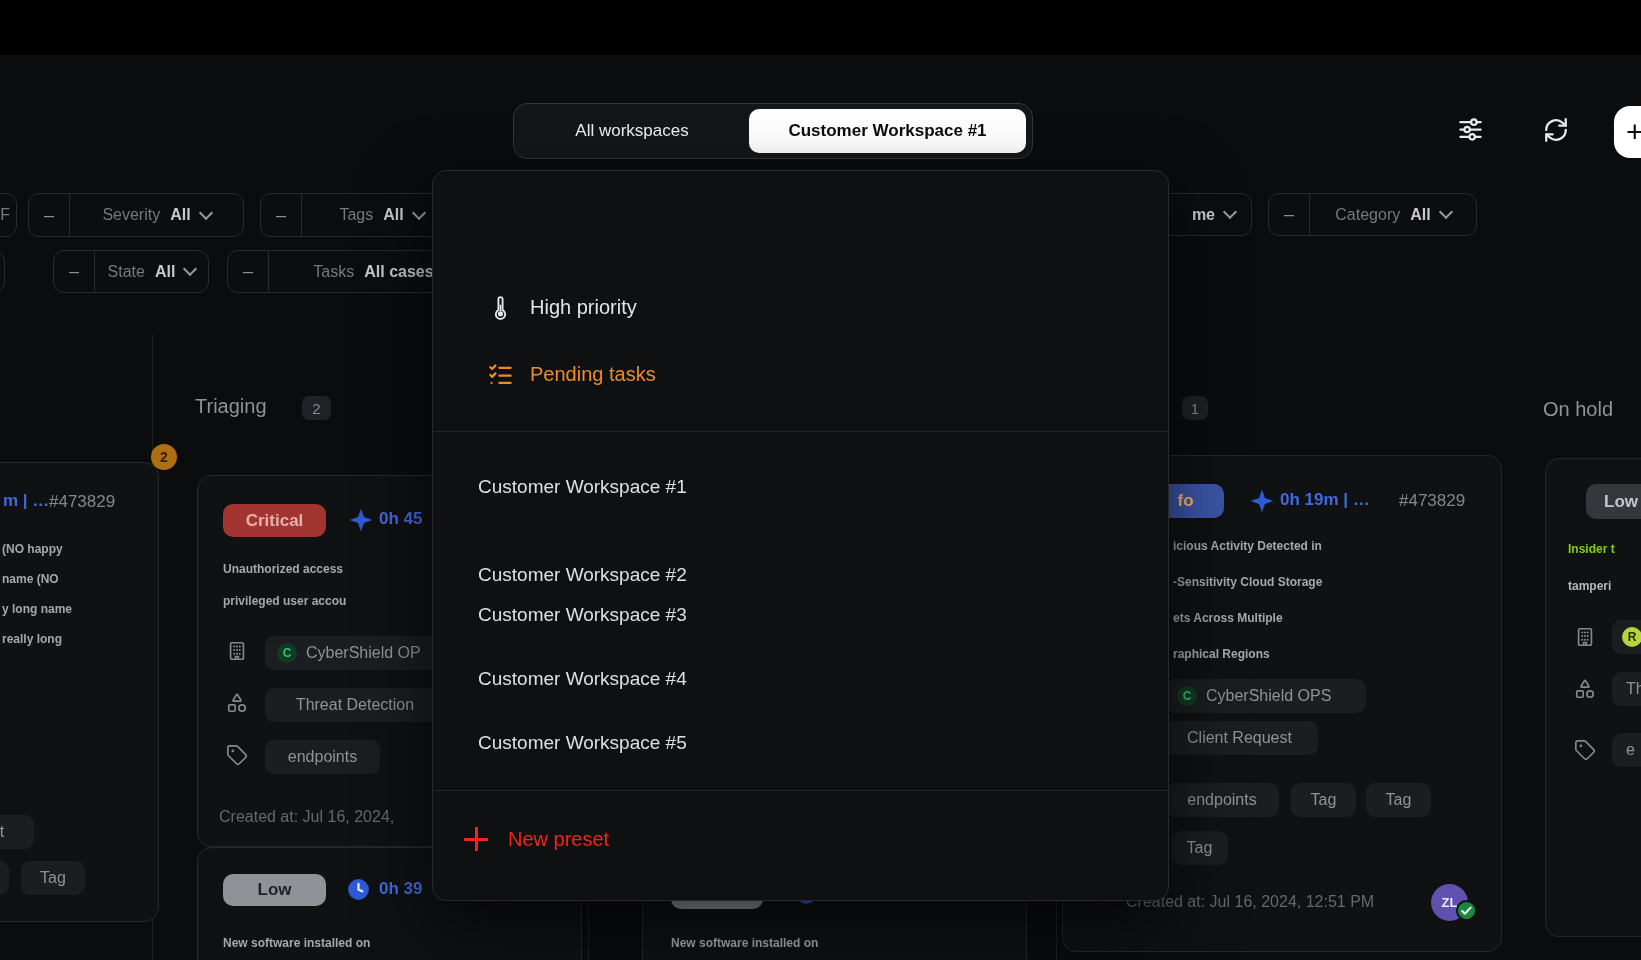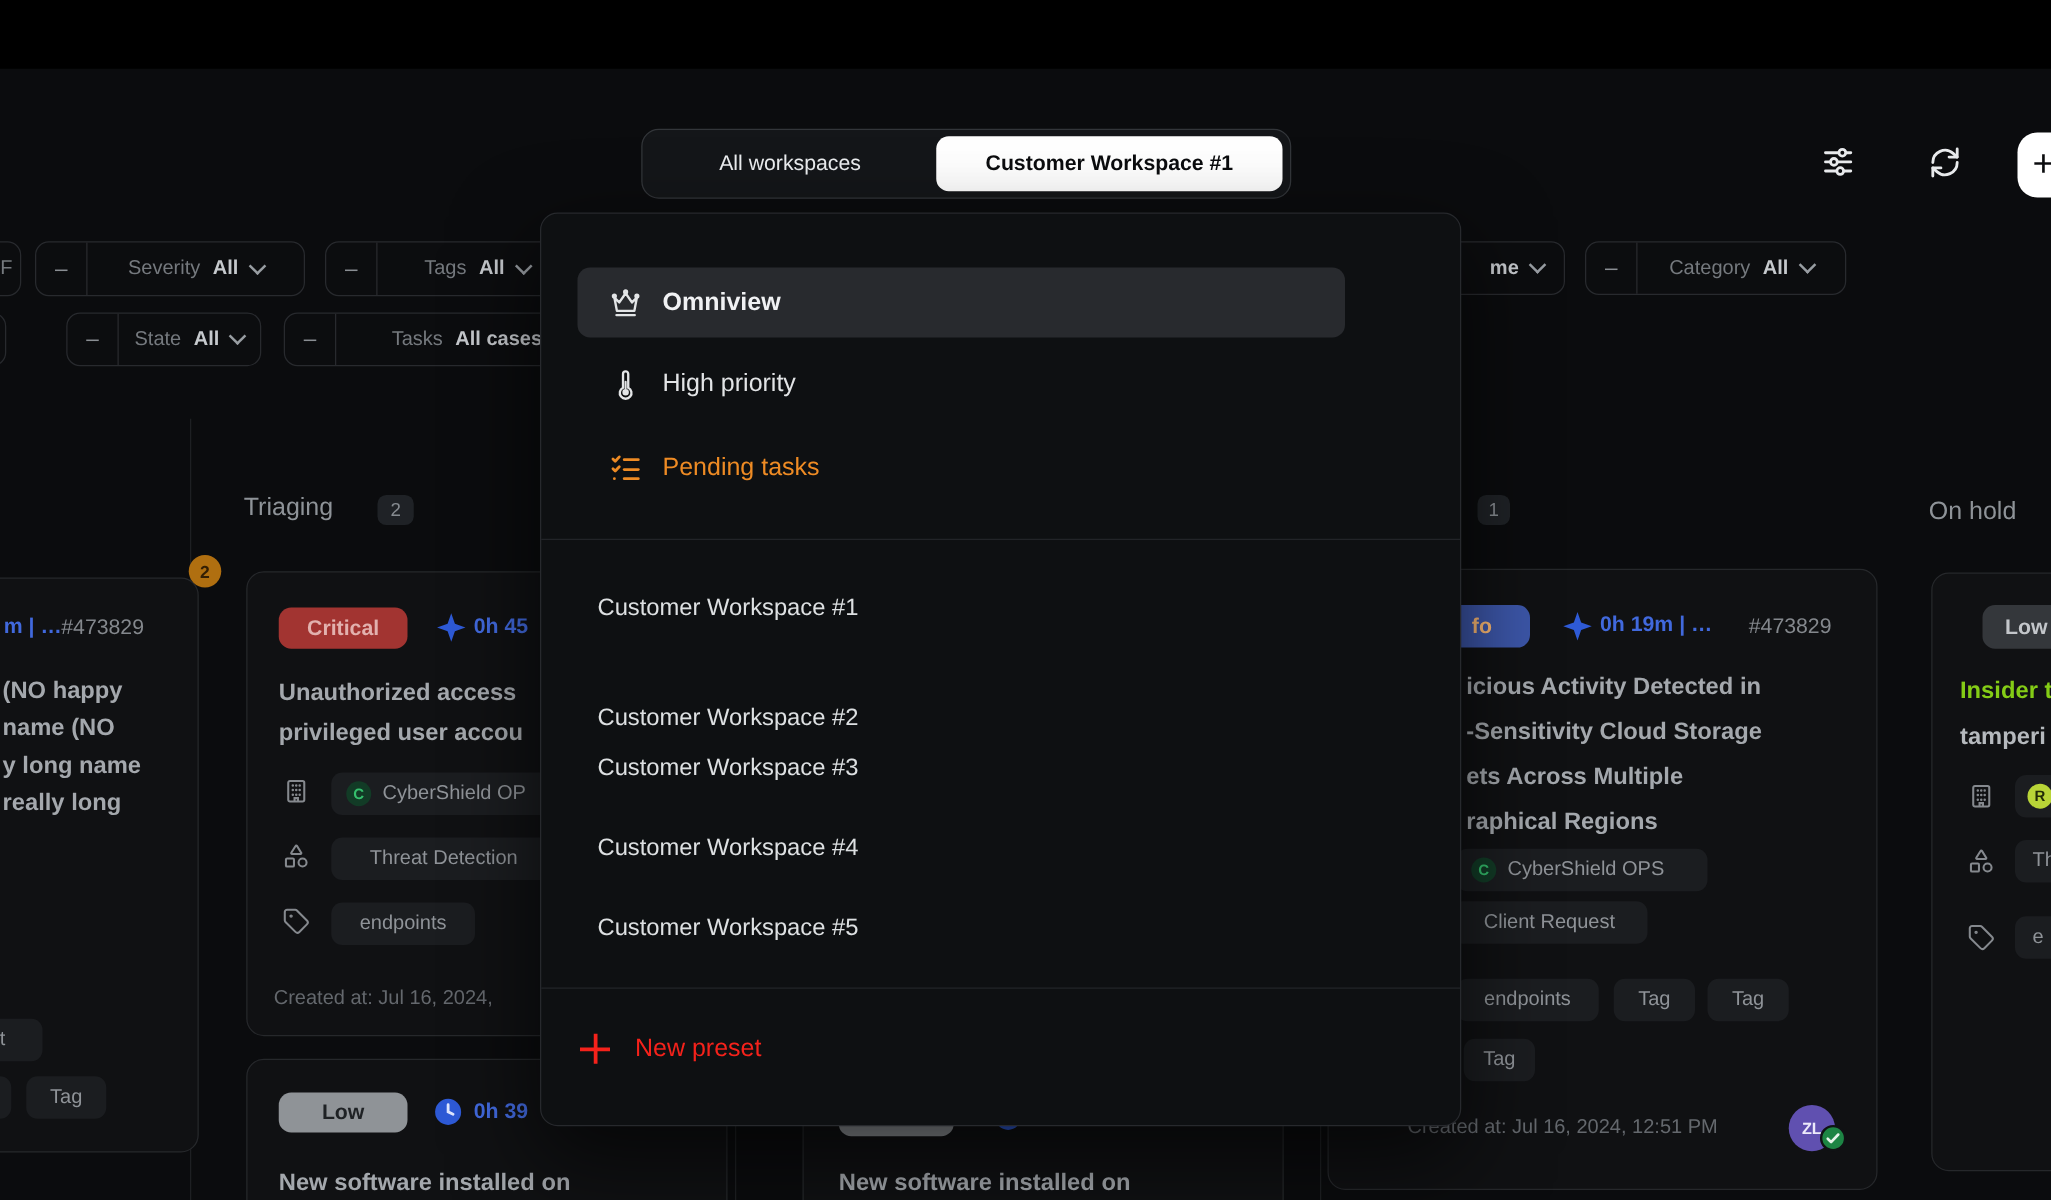--- a/index.html
+++ b/index.html
@@ -31,21 +31,21 @@
   .colhead{font-size:20px;font-weight:500;color:#8e9398;}
   .countbadge{background:#1f2226;border-radius:7px;color:#868b90;font-size:15px;display:flex;align-items:center;justify-content:center;}
   .card{position:absolute;background:#101113;border:1px solid #26282b;border-radius:14px;}
   .sev{position:absolute;border-radius:10px;display:flex;align-items:center;justify-content:center;font-size:17px;font-weight:600;}
   .sev.critical{background:#a23431;color:#e2b1ae;}
   .sev.low-light{background:#8f9397;color:#1f2225;}
   .sev.low-dark{background:#34373b;color:#c3c6ca;justify-content:flex-start;padding-left:18px;box-sizing:border-box;}
   .sev.info{background:#3c56a8;color:#fdba74;}
   .time{position:absolute;color:#4169dd;font-size:17px;font-weight:600;white-space:nowrap;}
   .caseid{position:absolute;color:#84888d;font-size:17px;white-space:nowrap;}
-  .cardtitle{position:absolute;color:#a4a8ad;font-size:19px;font-weight:600;white-space:nowrap;}
+  .cardtitle{position:absolute;color:#a4a8ad;font-size:12px;font-weight:600;white-space:nowrap;}
   .tagchip{position:absolute;height:34px;background:#1b1d20;border-radius:9px;color:#8f9398;font-size:16px;
            display:flex;align-items:center;justify-content:center;box-sizing:border-box;overflow:hidden;white-space:nowrap;}
   .created{position:absolute;color:#64686d;font-size:16px;white-space:nowrap;}
   .rowicon{position:absolute;color:#85898e;}
   .logodot{width:20px;height:20px;border-radius:50%;display:flex;align-items:center;justify-content:center;
            font-size:12px;font-weight:700;flex:0 0 auto;}
   
   .panel{left:432px;top:170px;width:737px;height:731px;background:#0e1012;border:1px solid #27292d;border-radius:14px;
          box-shadow:0 24px 70px rgba(0,0,0,0.65);z-index:50;box-sizing:border-box;}
   .preset-row{position:absolute;left:29px;width:614px;height:56px;display:flex;align-items:center;border-radius:10px;cursor:pointer;}
@@ -168,21 +168,21 @@
     <div class="tagchip" style="left:20px;top:352px;width:73px;">nt</div>
     <div class="tagchip" style="left:20px;top:398px;width:48px;"></div>
     <div class="tagchip" style="left:80px;top:398px;width:64px;">Tag</div>
   </div>
   <div class="abs" style="left:151px;top:444px;width:26px;height:26px;border-radius:50%;background:#b06f10;color:#331f04;
        font-size:14px;font-weight:700;display:flex;align-items:center;justify-content:center;">2</div>
 
   <div class="abs colhead" style="left:195px;top:395px;">Triaging</div>
   <div class="abs countbadge" style="left:302px;top:396px;width:29px;height:24px;">2</div>
 
-  <div class="card" style="left:197px;top:457px;width:383px;height:370px;">
+  <div class="card" style="left:197px;top:475px;width:383px;height:370px;">
     <div class="sev critical" style="left:25px;top:28px;width:103px;height:33px;">Critical</div>
     <span class="abs" style="left:150px;top:31px;">
       <svg width="26" height="26" viewBox="0 0 24 24">
           <path d="M12 1.5 L14.7 9.3 L22.5 12 L14.7 14.7 L12 22.5 L9.3 14.7 L1.5 12 L9.3 9.3 Z" fill="#2e5ad6"></path>
         </svg>
     </span>
     <div class="time" style="left:181px;top:33px;">0h 45</div>
     <div class="cardtitle" style="left:25px;top:86px;">Unauthorized access</div>
     <div class="cardtitle" style="left:25px;top:118px;">privileged user accou</div>
 
@@ -308,32 +308,20 @@
     <span class="rowicon" style="left:28px;top:280px;">
       <svg width="22" height="22" viewBox="0 0 24 24" fill="none" stroke="#85898e" stroke-width="1.8" stroke-linejoin="round">
         <path d="M12.586 2.586A2 2 0 0 0 11.172 2H4a2 2 0 0 0-2 2v7.172a2 2 0 0 0 .586 1.414l8.704 8.704a2.426 2.426 0 0 0 3.42 0l6.58-6.58a2.426 2.426 0 0 0 0-3.42z"></path>
         <circle cx="7.5" cy="7.5" r="0.6" fill="#85898e"></circle>
       </svg>
     </span>
     <div class="tagchip" style="left:66px;top:274px;width:120px;justify-content:flex-start;padding-left:14px;">e</div>
   </div>
 
   <div class="abs panel">
-    <div class="preset-row" style="top:43px;background:#282a2e;">
-      <span class="picon">
-        <svg width="27" height="27" viewBox="0 0 24 24" fill="none" stroke="#e3e5e7" stroke-width="1.7" stroke-linejoin="round">
-          <path d="M4 8l3.5 3.5L12 5l4.5 6.5L20 8l-1.8 9.5H5.8z"></path>
-          <path d="M5.5 20.5h13" stroke-linecap="round"></path>
-          <circle cx="4" cy="7" r="1"></circle>
-            <circle cx="12" cy="4" r="1"></circle>
-            <circle cx="20" cy="7" r="1"></circle>
-        </svg>
-      </span>
-      <span class="preset-label" style="font-weight:700;color:#f0f1f3;">Omniview</span>
-    </div>
     <div class="preset-row" style="top:108px;">
       <span class="picon">
         <svg width="25" height="25" viewBox="0 0 24 24" fill="none" stroke="#e3e5e7" stroke-width="1.8" stroke-linecap="round">
           <path d="M14 4a2 2 0 0 0-4 0v10.54a4.5 4.5 0 1 0 4 0z"></path>
           <circle cx="12" cy="18" r="1.6" fill="#e3e5e7"></circle>
           <path d="M12 15v-5" stroke-width="1.6"></path>
         </svg>
       </span>
       <span class="preset-label">High priority</span>
     </div>

